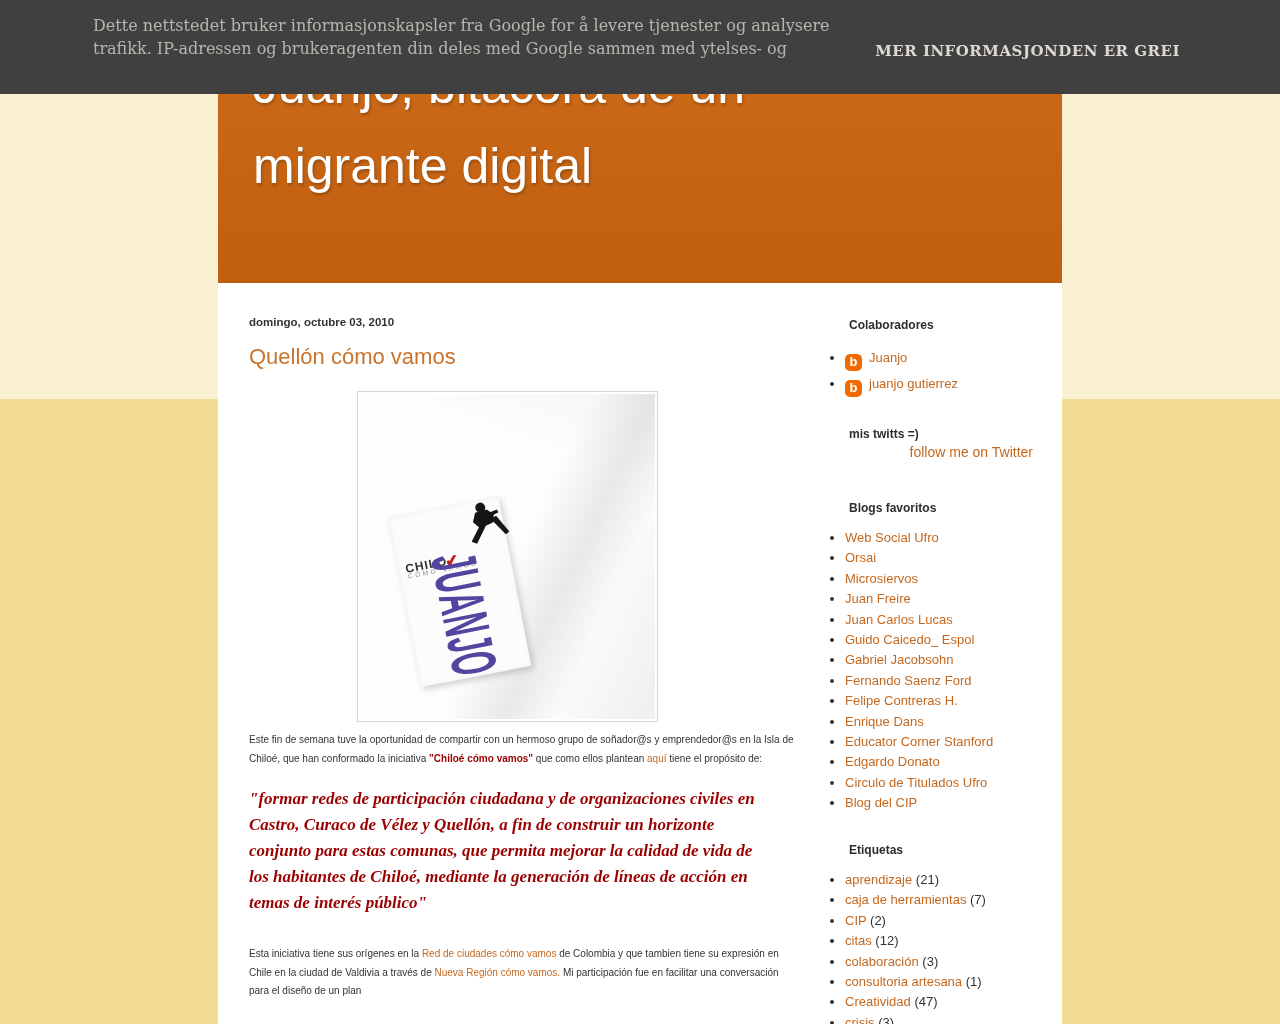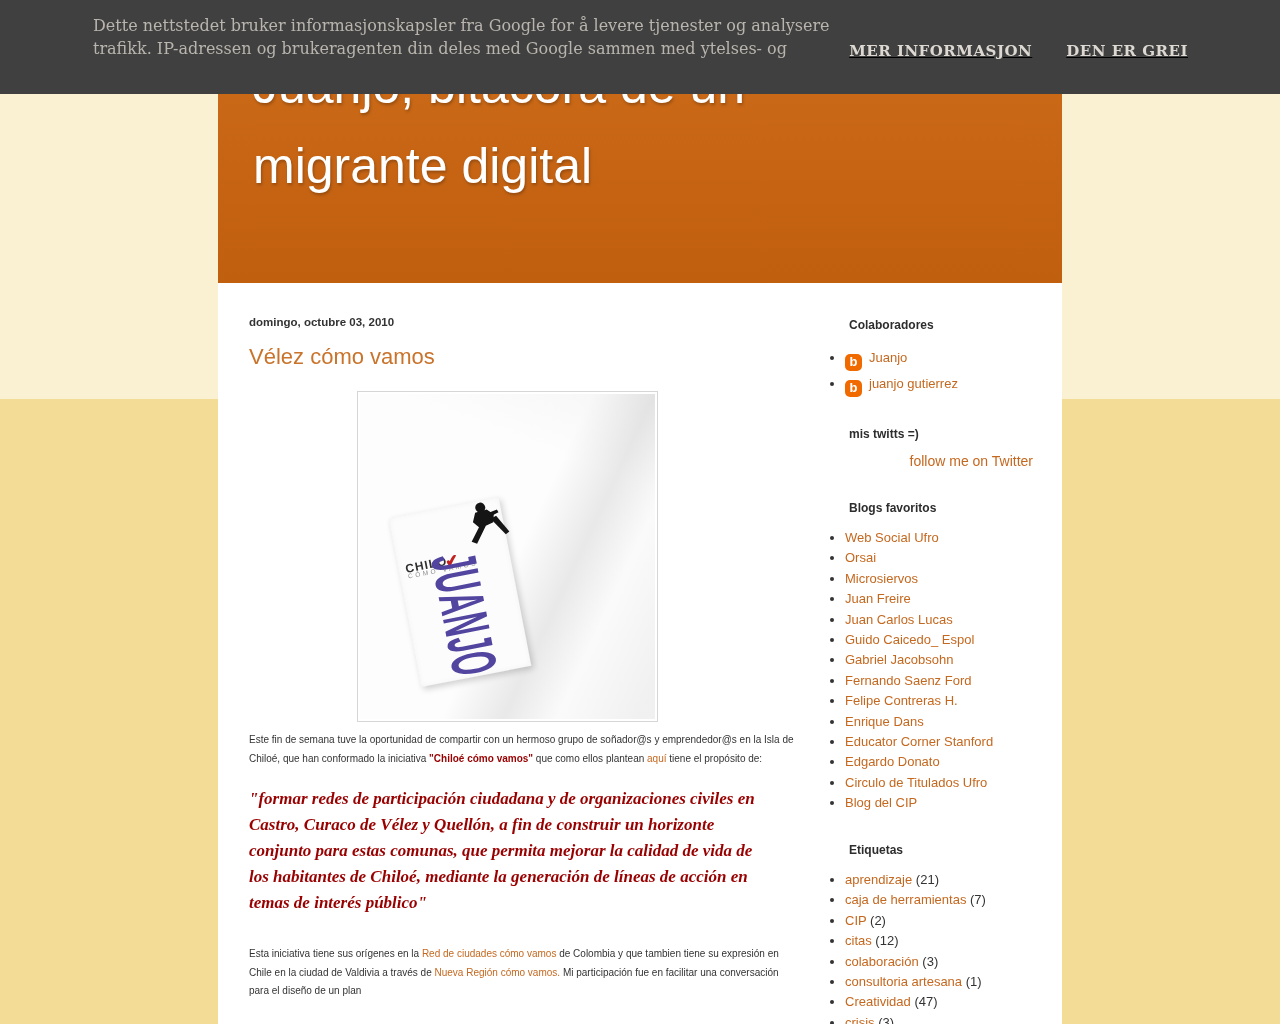--- a/index.html
+++ b/index.html
@@ -15,21 +15,21 @@
   .cookie-banner {
     position:absolute; top:0; left:0; width:1280px; height:94px;
     background:#404040; z-index:30;
   }
   .cookie-text {
     position:absolute; left:93px; top:14px; width:760px;
     font-family:"DejaVu Serif", serif;
     font-size:16px; line-height:23px; color:#b9b5ae;
   }
   .cookie-actions {
-    position:absolute; right:92px; top:42px; display:flex; gap:34px;text-decoration:underline;
+    position:absolute; right:100px; top:42px; display:flex; 
   }
   .cookie-btn {
     font-family:"DejaVu Serif", serif; font-weight:bold;
     font-size:15px; color:#ddd9d2; letter-spacing:.5px;
     background:none; border:none; cursor:pointer; white-space:nowrap;
   }
 
   
   .page-column { position:absolute; left:218px; top:0; width:844px; height:1024px; }
   .blog-header {
@@ -91,37 +91,37 @@
   .sb-heading { font-size:12px; font-weight:bold; color:#2d2d2d;margin-left:20px; }
   .sb-list { list-style:disc outside; margin:13px 0 0 0; padding-left:16px; }
   .sb-list li { font-size:13px; line-height:20.4px; color:#333; }
   .collab-list li { line-height:26px; }
   .blogger-icon {
     display:inline-block; width:17px; height:17px; margin-right:7px;
     background:#f06a00; border-radius:5px; vertical-align:-4px;
     color:#fff; font-size:13px; font-weight:bold; text-align:center; line-height:16px;
     cursor:pointer;
   }
-  .tw-link { display:block; margin-top:12px; padding-right:21px; text-align:right; font-size:14px; }
+  .tw-link { display:block; margin-top:3px; padding-right:21px; text-align:right; font-size:14px; }
   .tag-count { color:#333; }
 </style>
 </head>
 <body>
 
 <div class="page-column">
 
   <div class="blog-header">
     <div class="blog-title">Juanjo, bitácora de un migrante digital</div>
   </div>
 
   <div class="content-area">
 
     <div class="post-area">
       <div class="post-date">domingo, octubre 03, 2010</div>
-      <h3 class="post-title">Vélez cómo vamos</h3>
+      <h3 class="post-title">Quellón cómo vamos</h3>
 
       <div class="post-image">
         <div class="photo">
           <div class="name-tag">
             <svg class="tag-figure" viewBox="0 0 52 46">
               <circle cx="24" cy="7" r="5" fill="#151515"></circle>
               <path d="M18 11 L30 10 L36 16 L34 24 L26 26 L14 42 L9 39 L19 26 L14 20 Z" fill="#151515"></path>
               <path d="M32 20 L44 38 L48 36 L38 18 Z" fill="#151515"></path>
               <path d="M30 14 L40 12 L41 15 L31 18 Z" fill="#151515"></path>
             </svg>

